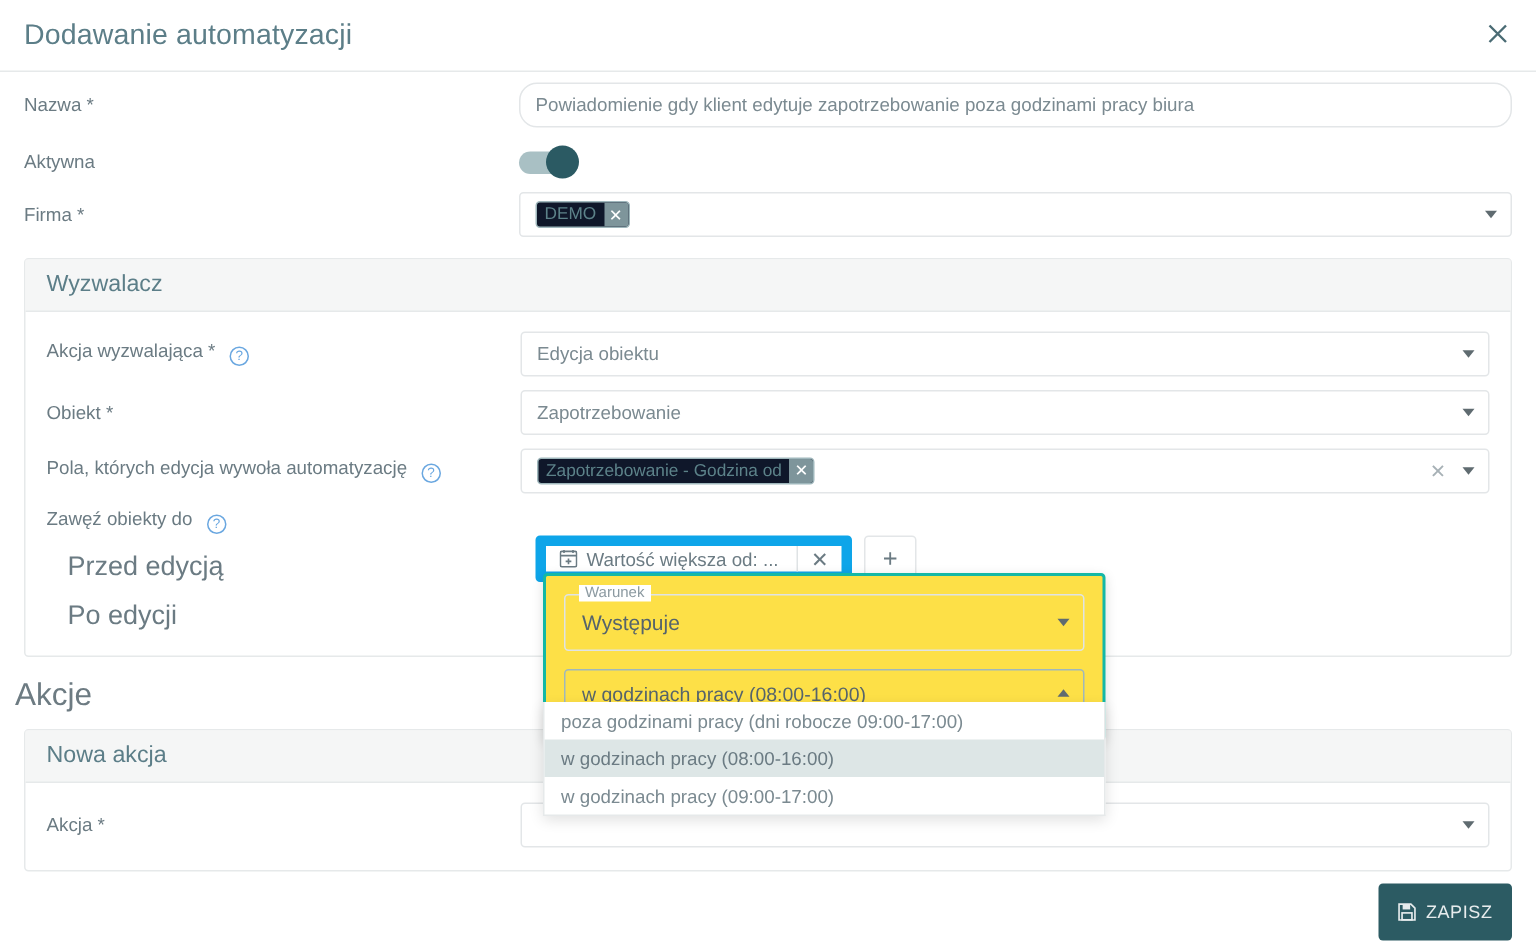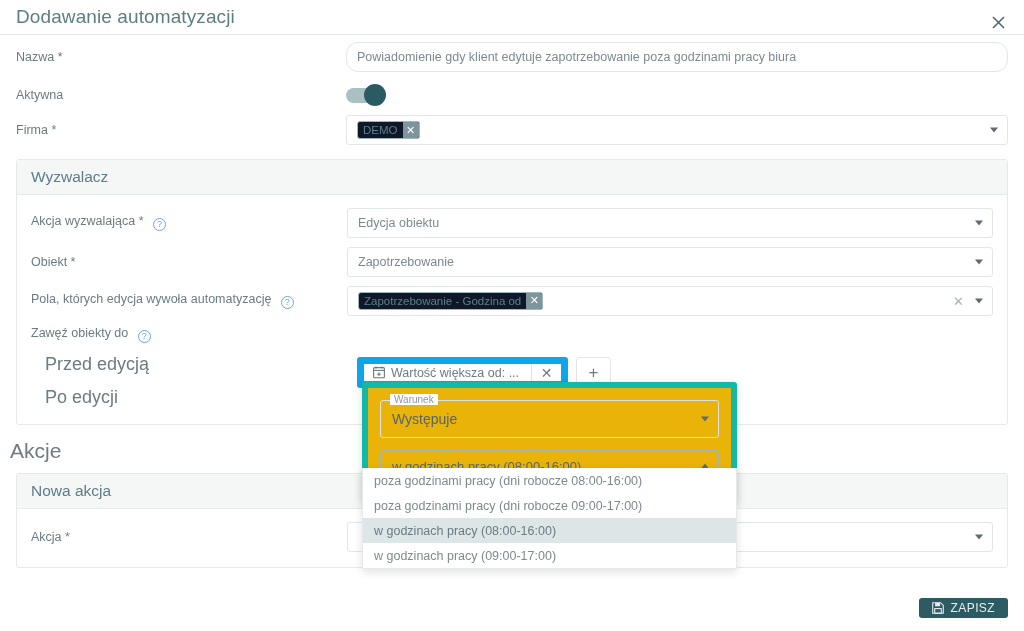--- a/index.html
+++ b/index.html
@@ -14,21 +14,21 @@
   }
   #app {
     position: relative;
     width: 1024px; height: 631px;
     background: #ffffff;
   }
 
   
   .dlg-header {
     position: relative;
-    height: 35px;
+    height: 48px;
     padding: 0 16px;
     display: flex;
     align-items: center;
     border-bottom: 1px solid #e6e9ea;
   }
   .dlg-title {
     font-size: 19px;
     font-weight: 400;
     color: #5c7e88;
     letter-spacing: .1px;
@@ -238,22 +238,22 @@
     color: #6b7b83;
     font-size: 17px;
     cursor: pointer;
   }
 
   
   .popover {
     position: absolute;
     left: 362px; top: 382px;
     width: 375px;
-    background: #eab308;
-    border: 6px solid #14b8a6;
+    background: #fde047;
+    border: 2px solid #14b8a6;
     border-radius: 3px;
     box-shadow: 0 2px 8px rgba(0,0,0,.13);
     padding: 12px 12px 14px 12px;
     z-index: 10;
   }
   .fieldset {
     position: relative;
     border: 1px solid #dfe3e5;
     border-radius: 3px;
     height: 38px;
@@ -315,21 +315,21 @@
     height: 46px;
     display: flex;
     align-items: center;
     justify-content: flex-end;
     padding-right: 16px;
   }
   .btn-save {
     display: inline-flex;
     align-items: center;
     gap: 7px;
-    height: 20px;
+    height: 38px;
     padding: 0 13px;
     background: #2c5b63;
     color: #e7eced;
     border: none;
     border-radius: 3px;
     font-size: 12px;
     letter-spacing: .4px;
     cursor: pointer;
     font-family: "Liberation Sans", sans-serif;
   }
@@ -489,23 +489,20 @@
       <span class="caret"></span>
     </div>
     <div class="pop-select">
       <span>w godzinach pracy (08:00-16:00)</span>
       <span class="caret up"></span>
     </div>
   </div>
 
   <div class="option-list">
     <div class="option">
-      <span>poza godzinami pracy (dni robocze 08:00-16:00)</span>
-    </div>
-    <div class="option">
       <span>poza godzinami pracy (dni robocze 09:00-17:00)</span>
     </div>
     <div class="option selected">
       <span>w godzinach pracy (08:00-16:00)</span>
     </div>
     <div class="option">
       <span>w godzinach pracy (09:00-17:00)</span>
     </div>
   </div>
 

